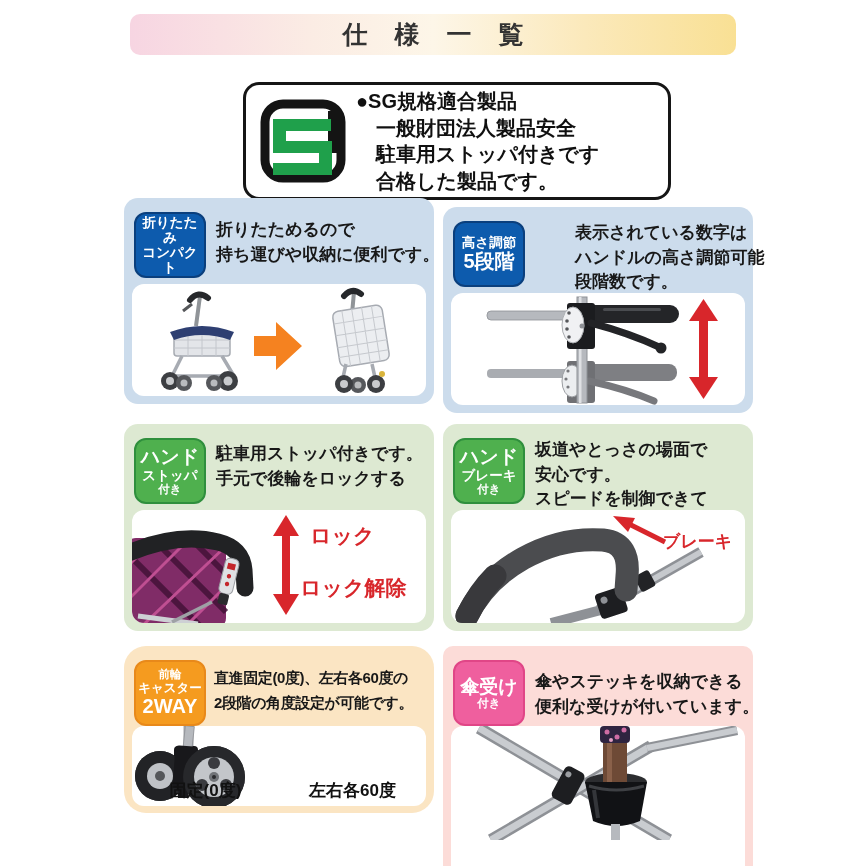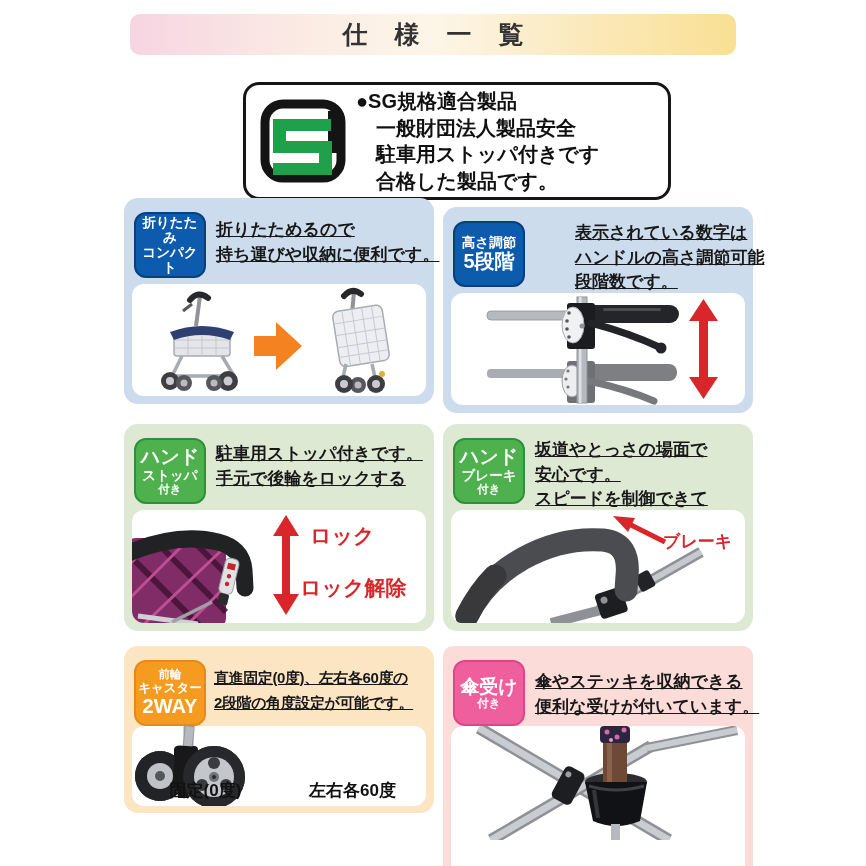--- a/index.html
+++ b/index.html
@@ -48,21 +48,21 @@
   .b-pink{background:#ef5f9e;border:2px solid #e04687;}
   .badge span{display:block;}
   .t-sm{font-size:11.5px;}
   .t-md{font-size:13.5px;}
   .t-md2{font-size:12.5px;}
   .t-lg{font-size:19px;}
   .t-xl{font-size:20px;}
 
   .desc{
     position:absolute;left:92px;top:15px;right:6px;
-    font-weight:bold;color:#181818;font-size:17px;line-height:24.5px;text-decoration:underline;
+    font-weight:bold;color:#181818;font-size:17px;line-height:24.5px;
   }
   .desc span{display:block;white-space:nowrap;}
   .d1{top:20px;} .d2{top:14px;margin-left:40px;} .d3{top:18px;} .d4{top:14px;}
   .d5{top:20px;left:90px;font-size:15px;letter-spacing:-0.4px;}
   .d6{top:24px;}
 
   .imgbox{
     position:absolute;left:8px;right:8px;top:86px;bottom:8px;
     background:#fff;border-radius:12px;overflow:hidden;
   }
@@ -291,21 +291,21 @@
 
       <g>
         <path d="M214,32 L176,13" stroke="#d8262b" stroke-width="5" fill="none"></path>
         <polygon points="162,6 184,8 177,22" fill="#d8262b"></polygon>
       </g>
     </svg>
     <span class="red-label lbl-brake">ブレーキ</span>
   </div>
 </section>
 
-<section class="panel p-orange" style="left:124px;top:646px;height:167px;">
+<section class="panel p-orange" style="left:124px;top:646px;height:167px;border-radius:22px;">
   <div class="badge b-orange">
     <span class="t-sm">前輪</span>
     <span class="t-md2">キャスター</span>
     <span class="t-xl">2WAY</span>
   </div>
   <div class="desc d5">
     <span>直進固定(0度)、左右各60度の</span>
     <span>2段階の角度設定が可能です。</span>
   </div>
   <div class="imgbox row3">

